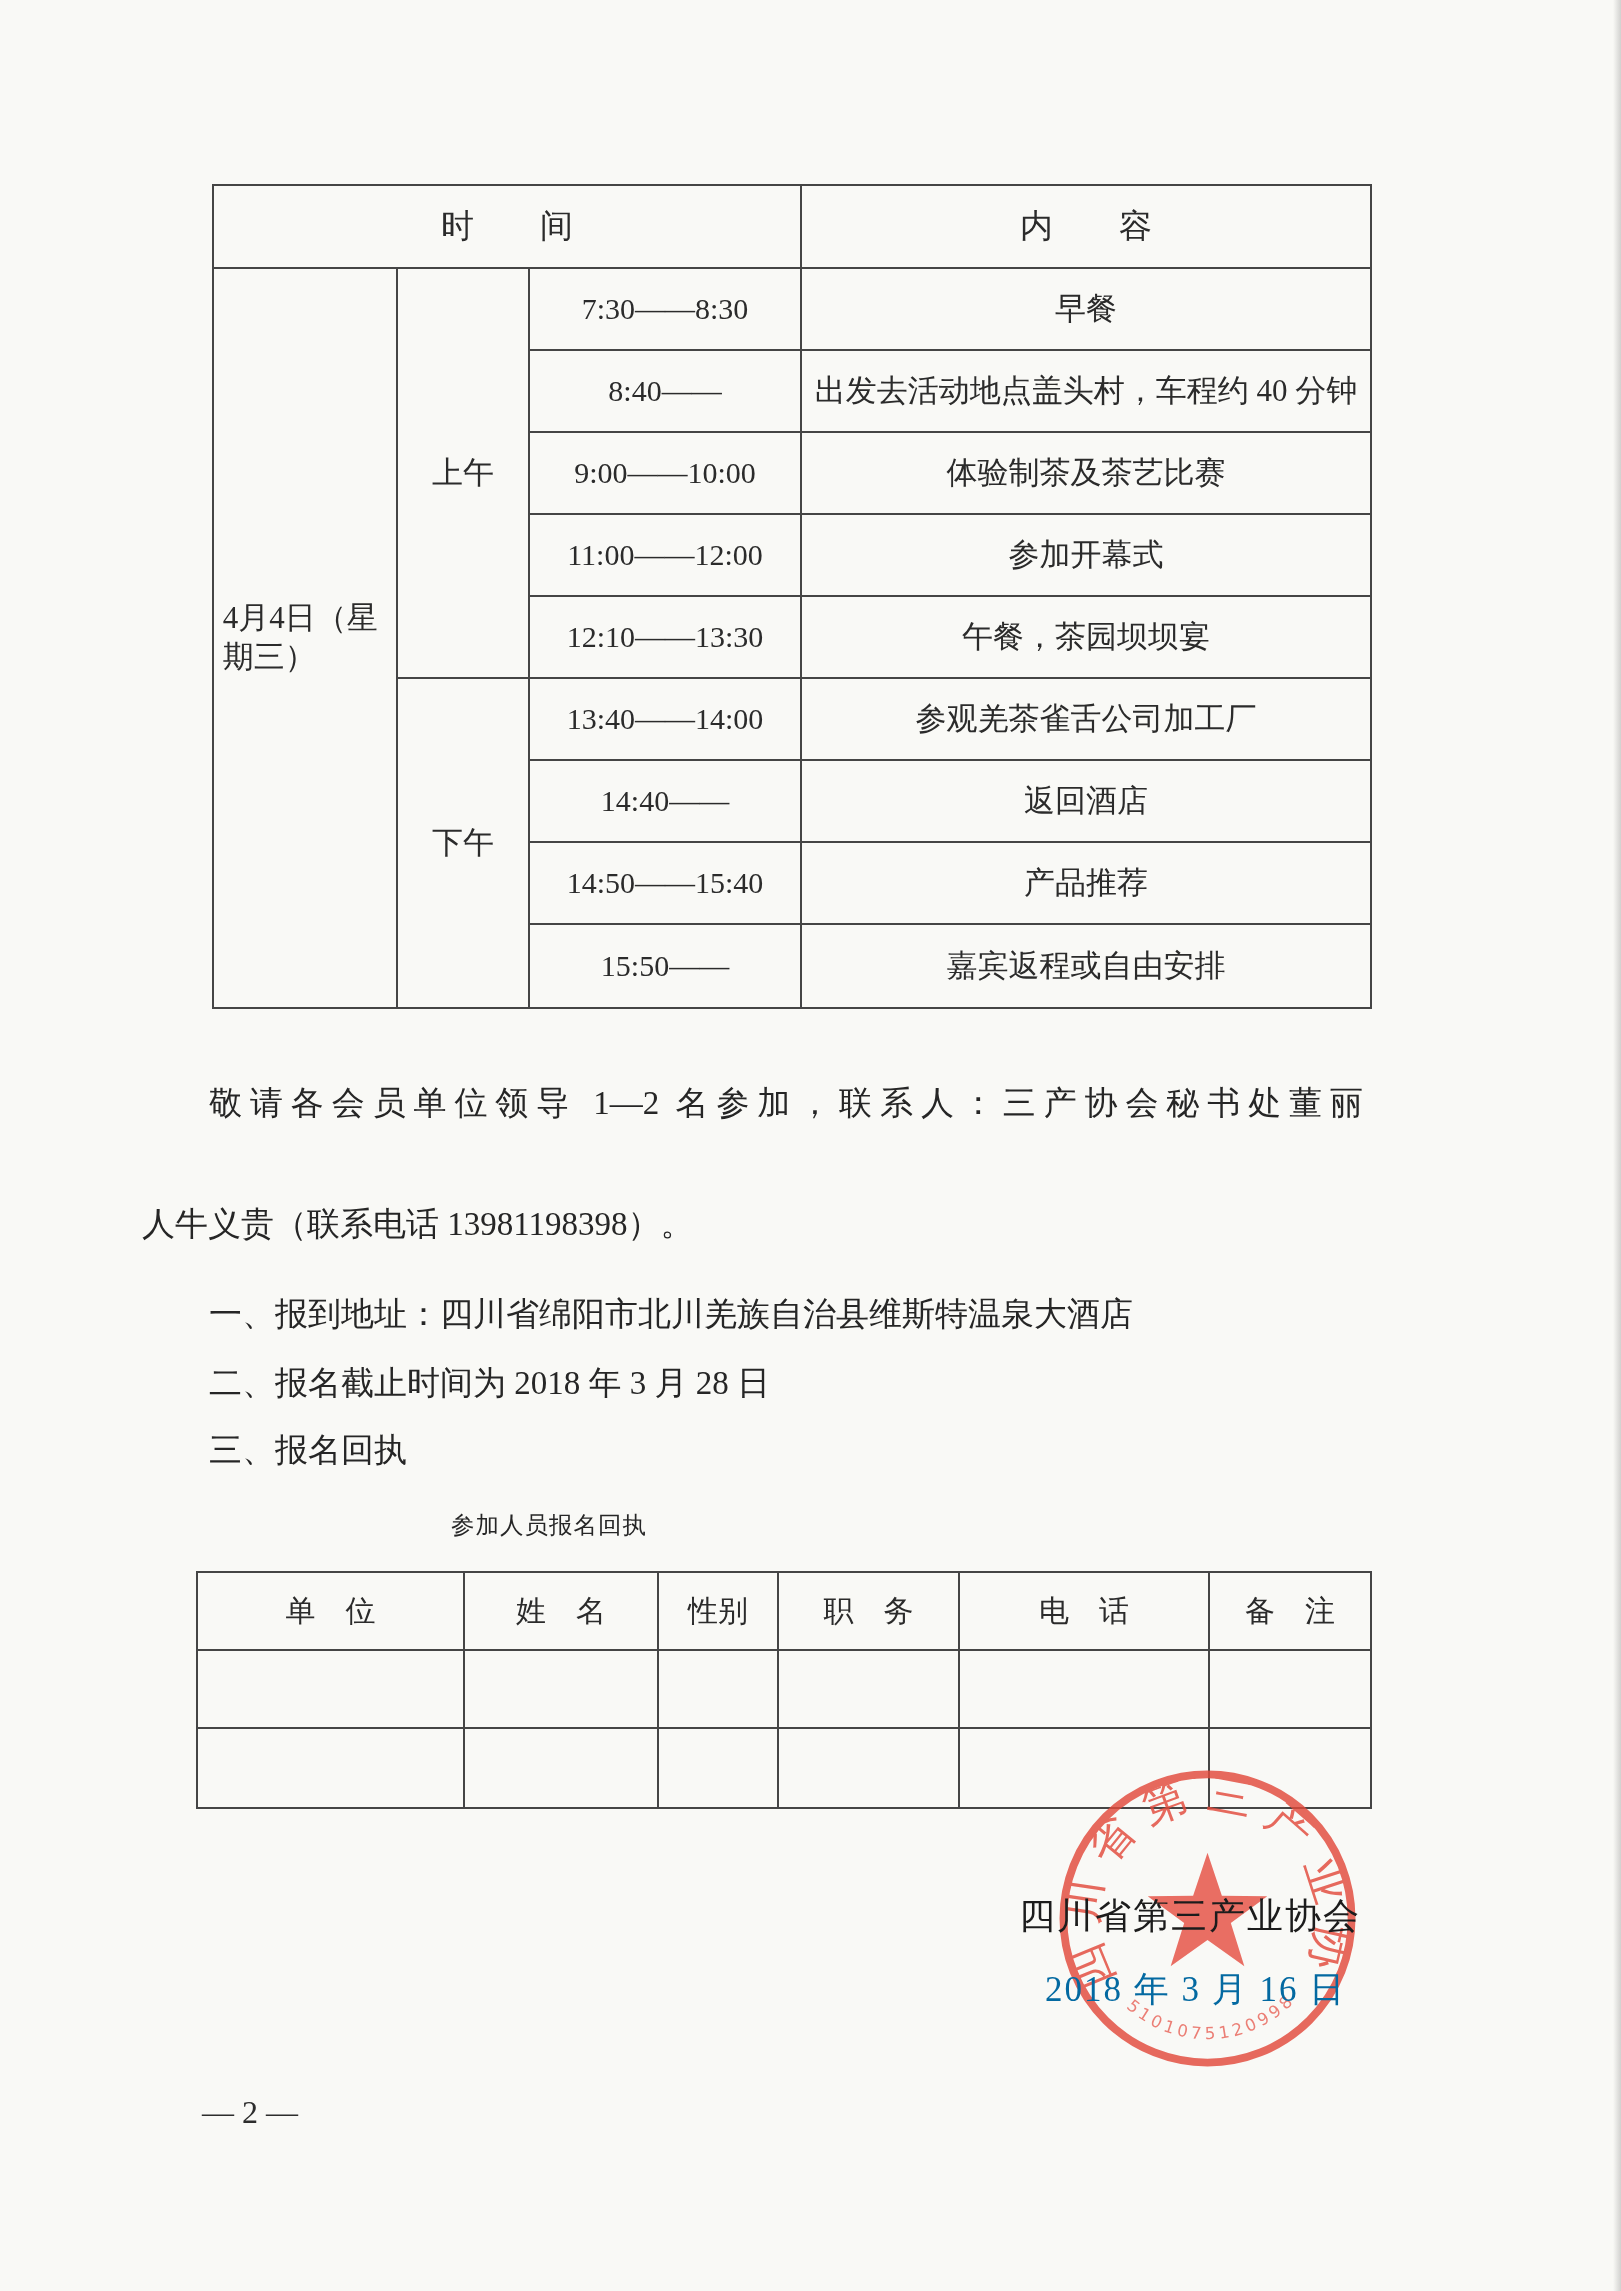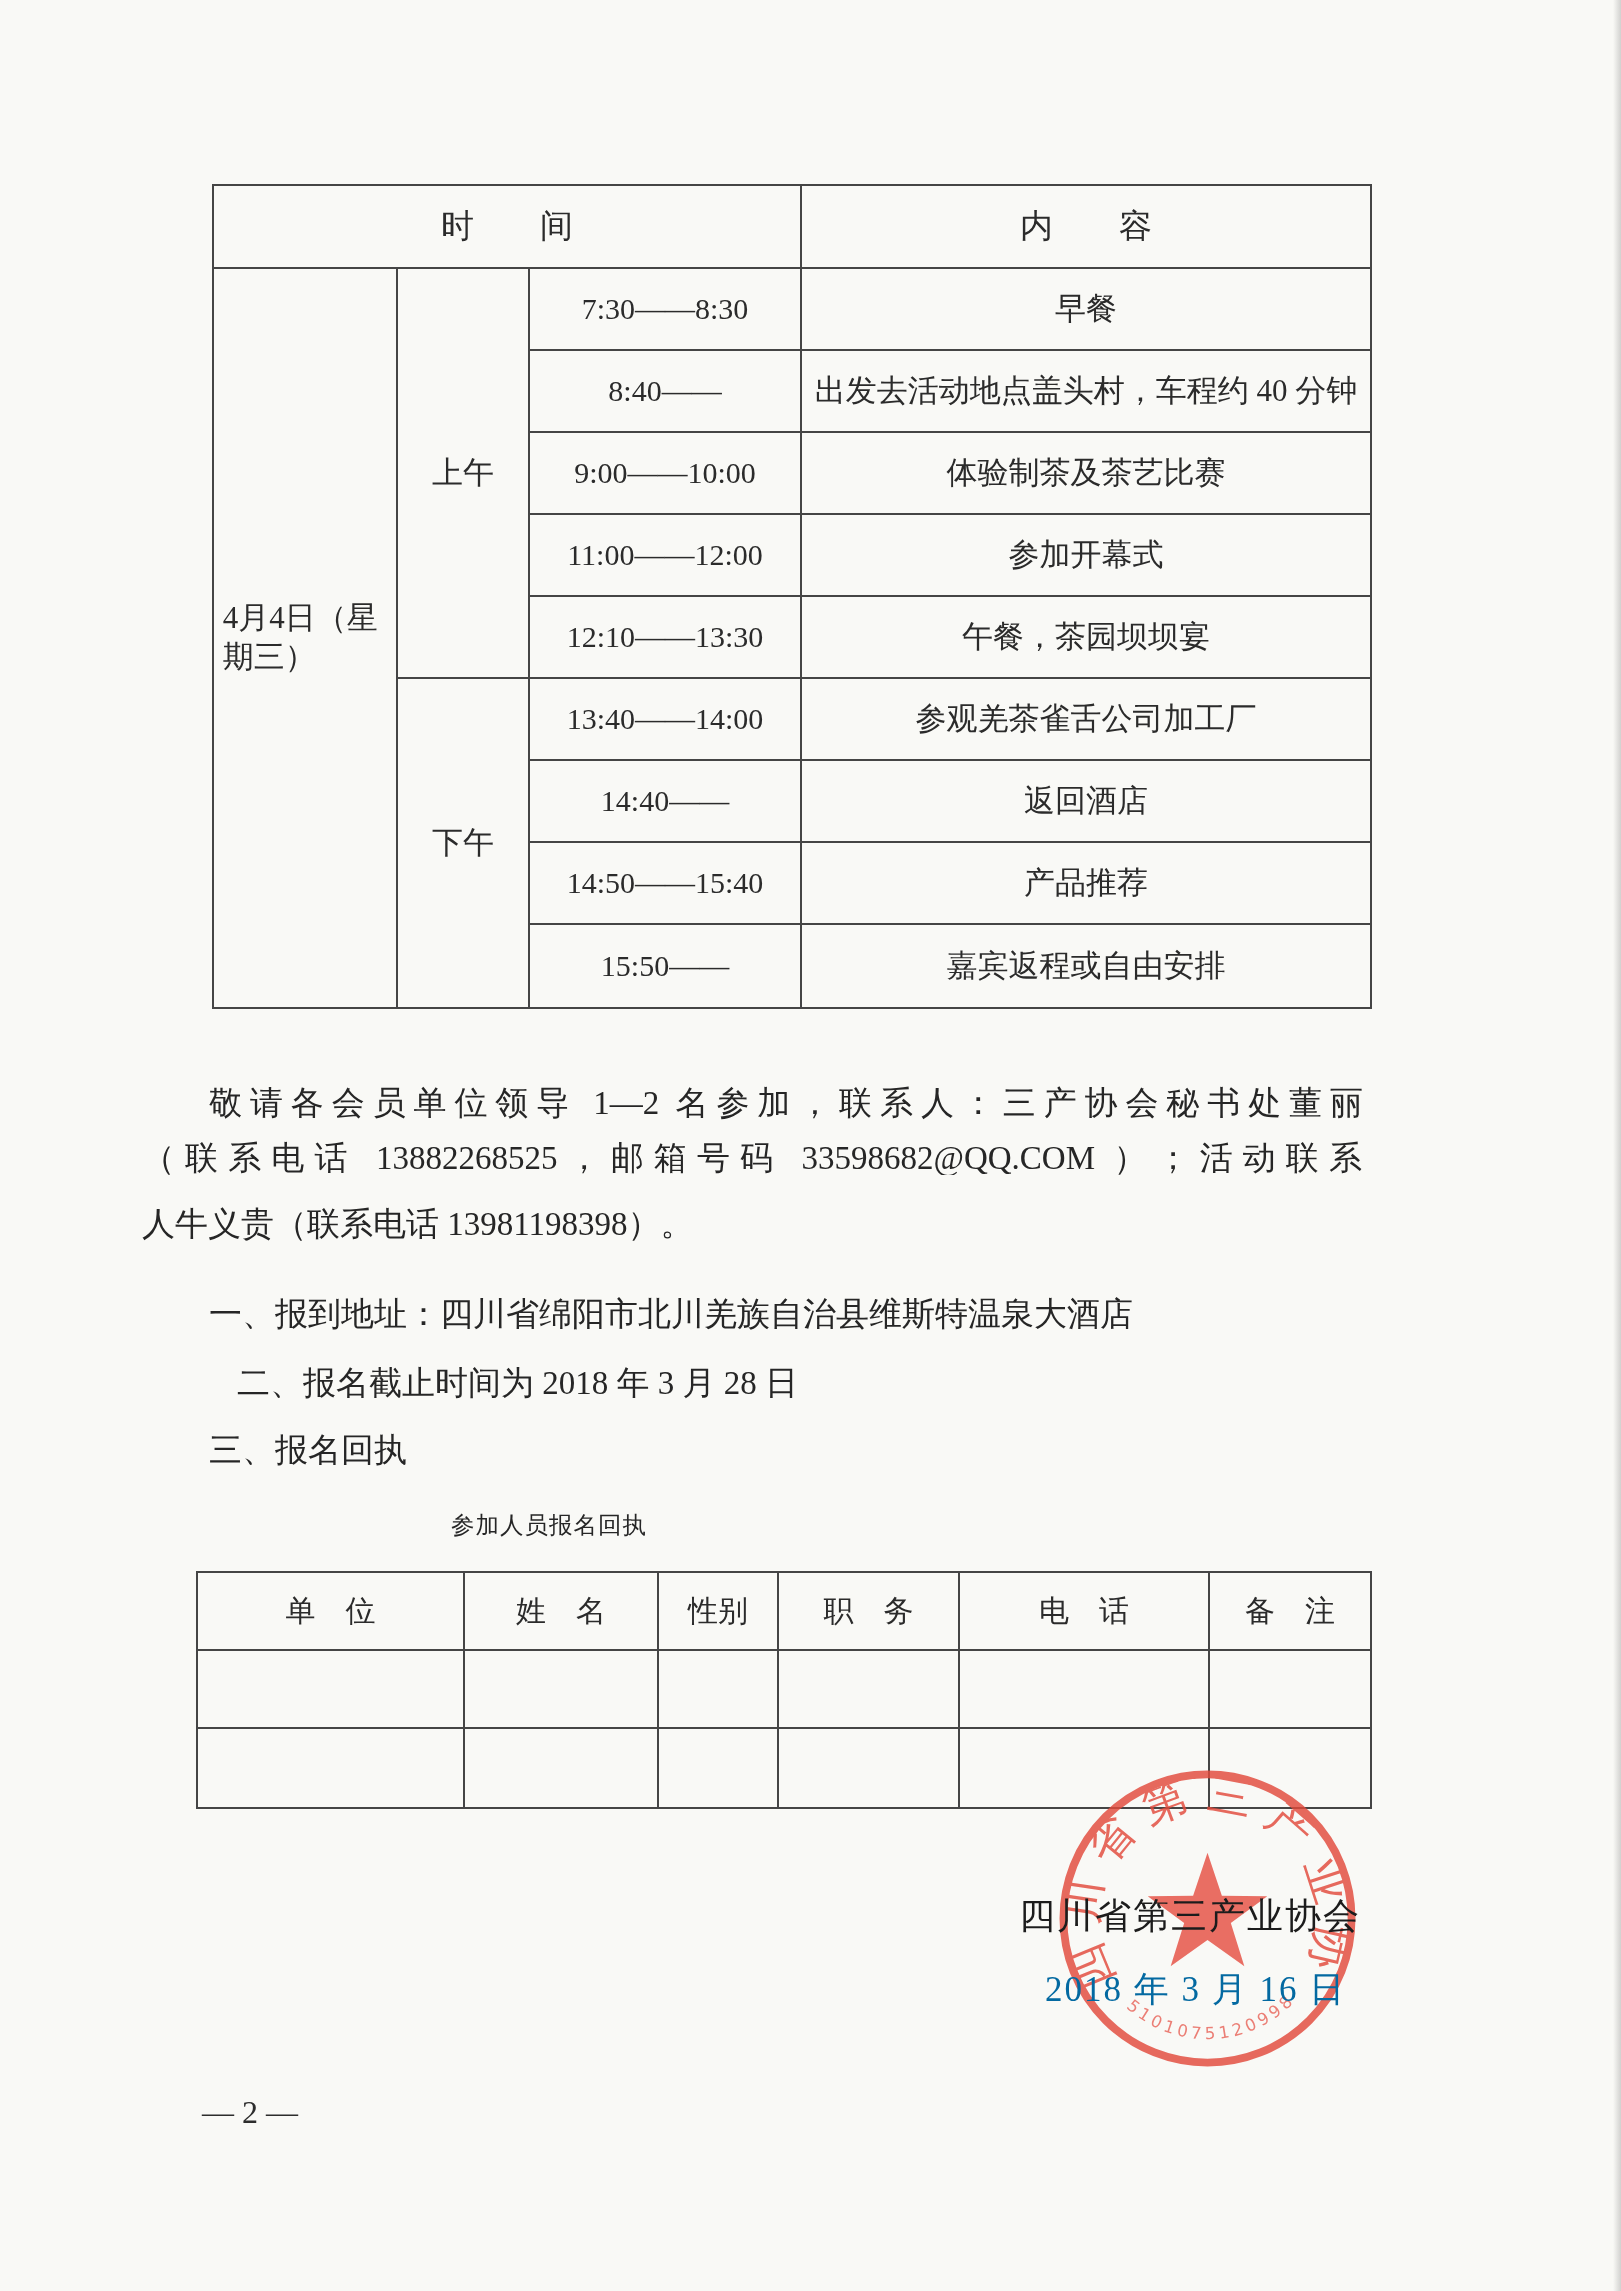--- a/index.html
+++ b/index.html
@@ -104,24 +104,23 @@
     <div class="cell ct r7">参观羌茶雀舌公司加工厂</div>
     <div class="cell tm r8">14:40——</div>
     <div class="cell ct r8">返回酒店</div>
     <div class="cell tm r9">14:50——15:40</div>
     <div class="cell ct r9">产品推荐</div>
     <div class="cell tm r10">15:50——</div>
     <div class="cell ct r10">嘉宾返程或自由安排</div>
   </div>
 
   <div class="para just" style="left:209px;top:1053px;width:1154px;margin-top:28px;">敬请各会员单位领导 1—2 名参加，联系人：三产协会秘书处董丽</div>
-  <div class="para just" style="left:142px;top:1136px;width:1220px;">（联系电话 13882268525，邮箱号码 33598682@QQ.COM ）；活动联系</div>
   <div class="para" style="left:142px;top:1202px;">人牛义贵（联系电话 13981198398）。</div>
   <div class="para" style="left:209px;top:1292px;">一、报到地址：四川省绵阳市北川羌族自治县维斯特温泉大酒店</div>
-  <div class="para" style="left:209px;top:1361px;margin-left:28px;">二、报名截止时间为 2018 年 3 月 28 日</div>
+  <div class="para" style="left:209px;top:1361px;">二、报名截止时间为 2018 年 3 月 28 日</div>
   <div class="para" style="left:209px;top:1428px;">三、报名回执</div>
 
   <div class="form-title" style="left:451px;top:1509px;">参加人员报名回执</div>
 
   <div class="t2">
     <div class="cell">单　位</div>
     <div class="cell">姓　名</div>
     <div class="cell">性别</div>
     <div class="cell">职　务</div>
     <div class="cell">电　话</div>

